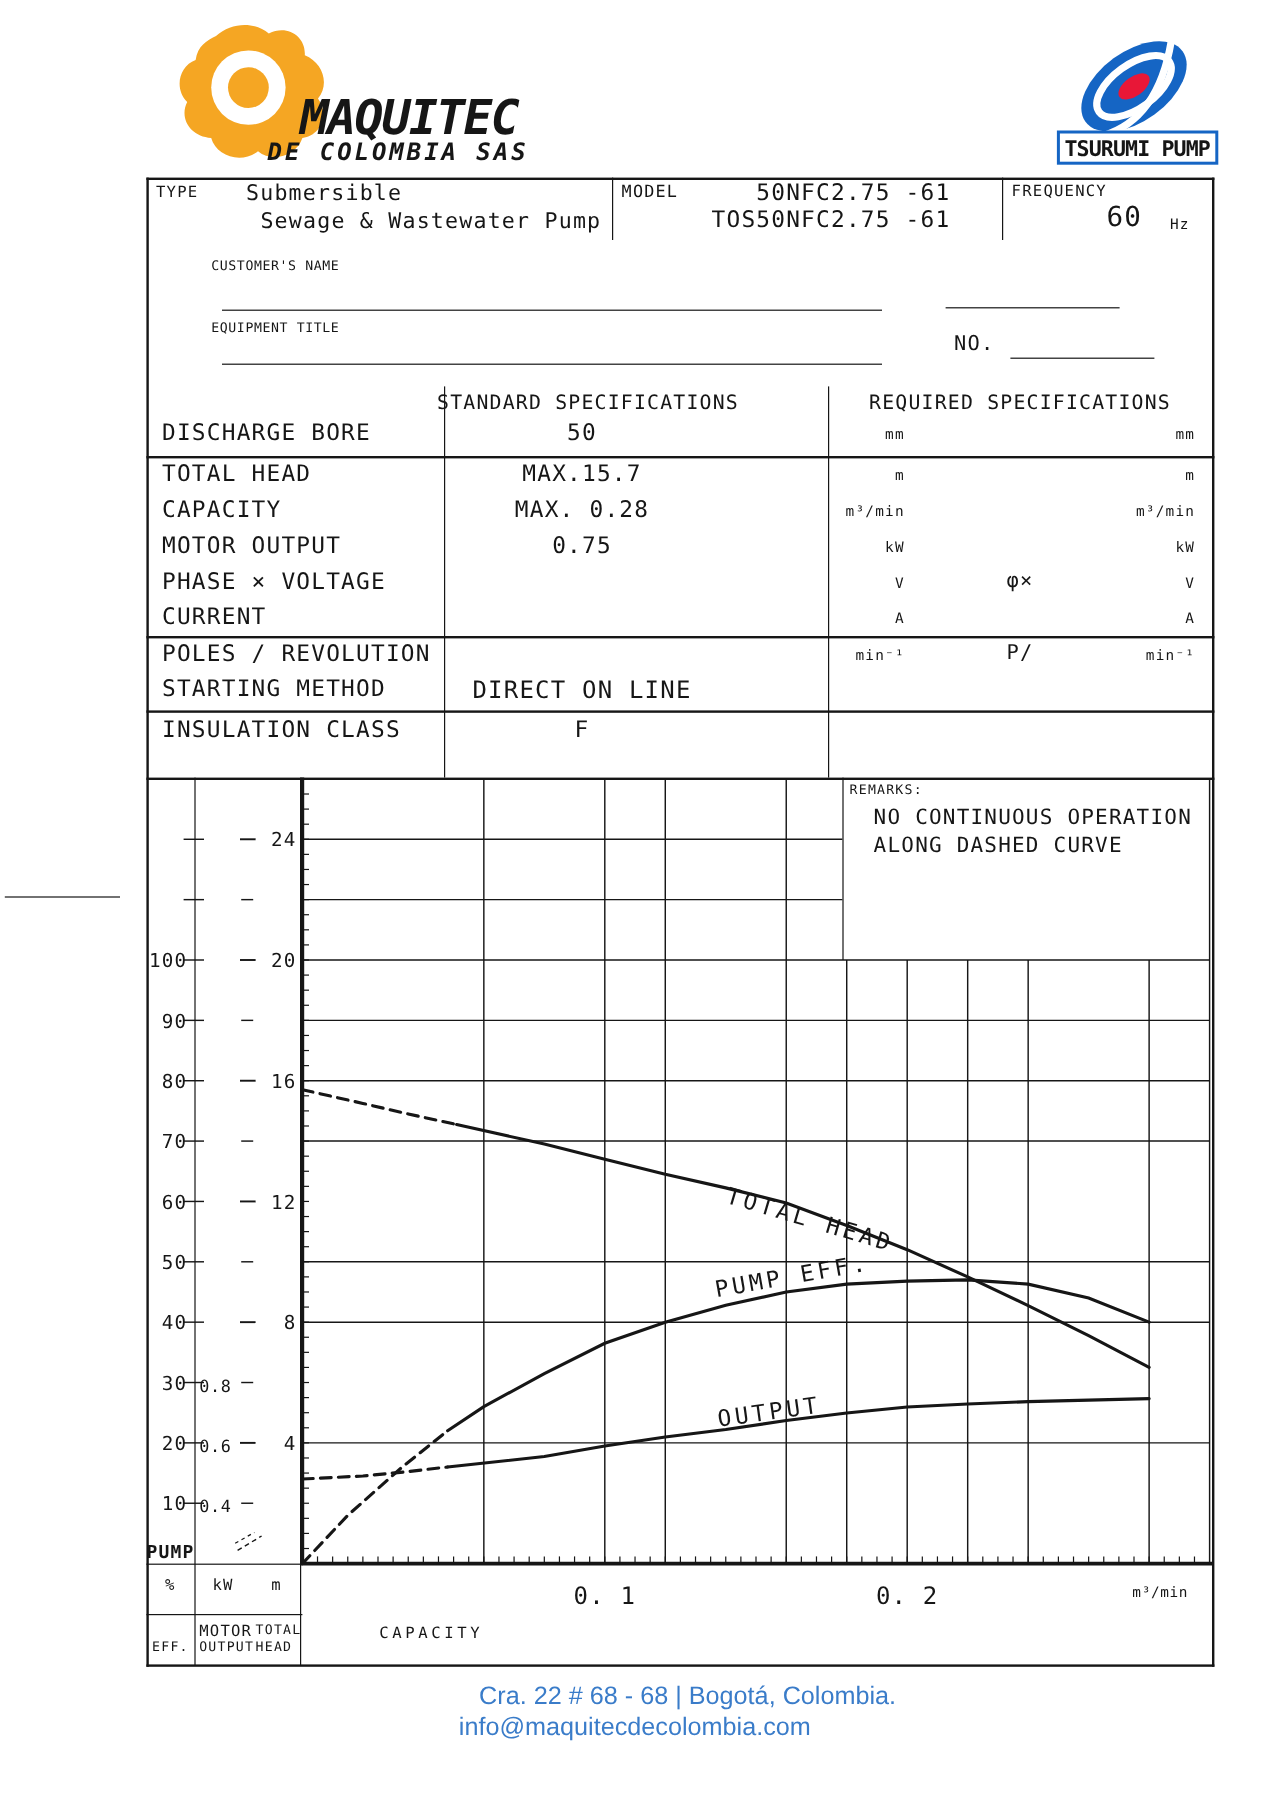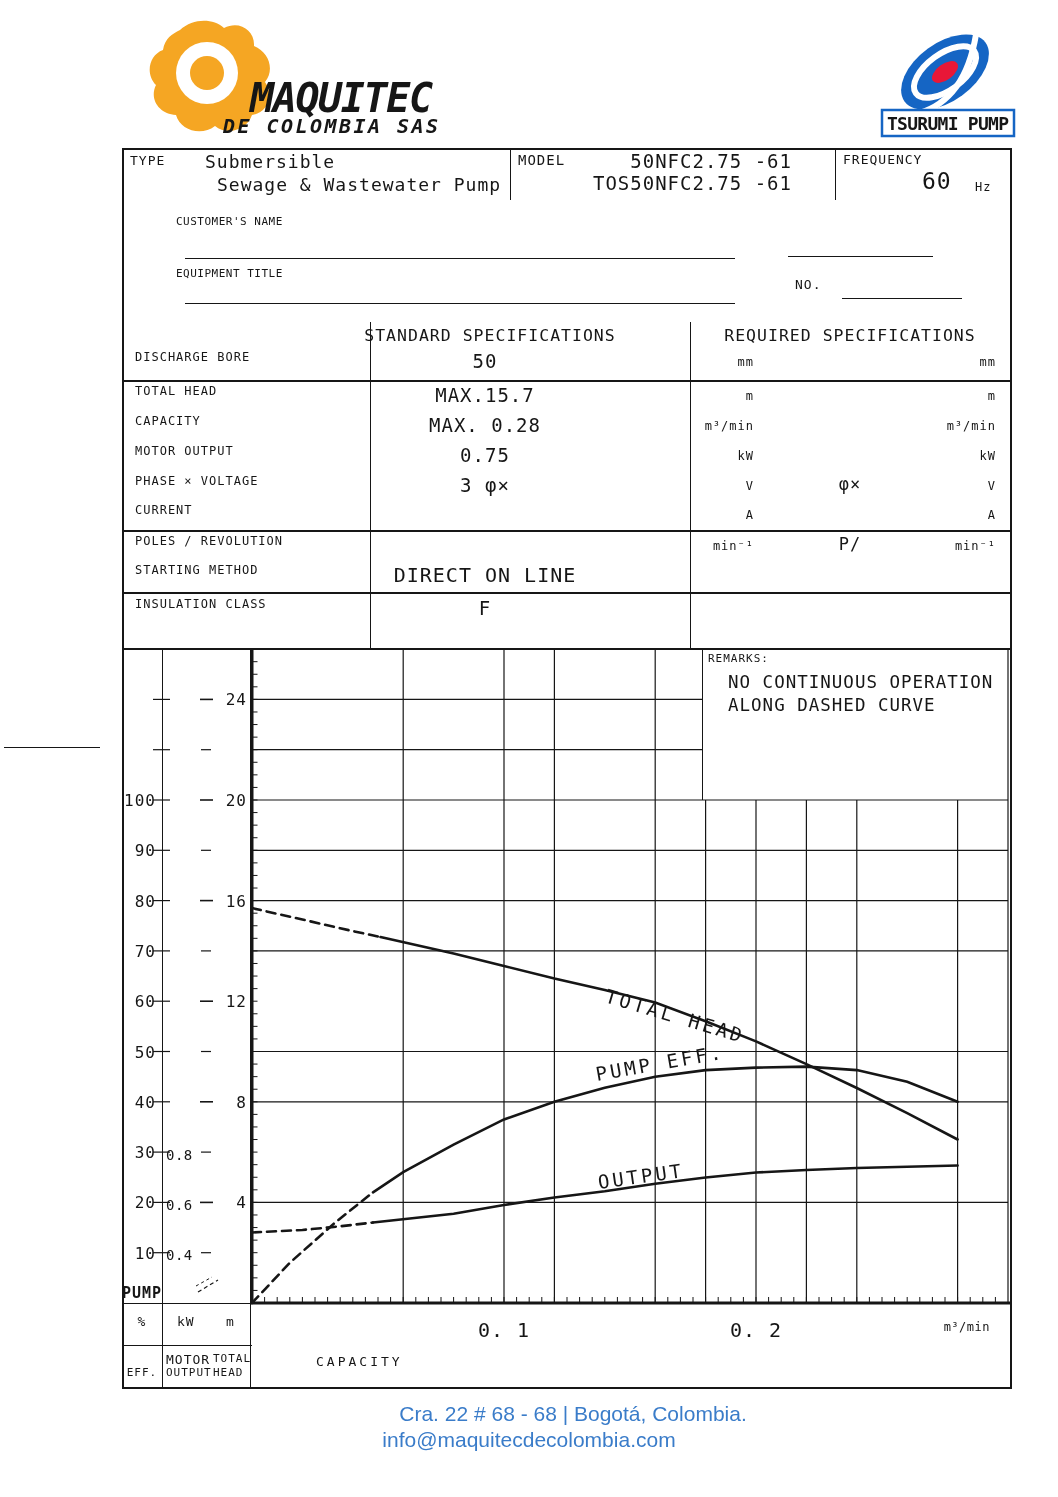--- a/index.html
+++ b/index.html
@@ -7,21 +7,21 @@
         font-family:"DejaVu Sans Mono","Liberation Mono",monospace;color:#161616;}
   .abs{position:absolute;}
   .hl{position:absolute;background:#161616;height:2px;}
   .vl{position:absolute;background:#161616;width:2px;}
   .thin{height:1px;}
   .vthin{width:1px;}
   .sten{font-family:"DejaVu Sans Mono","Liberation Mono",monospace;letter-spacing:1px;white-space:pre;}
   .sm{font-size:11px;letter-spacing:0.5px;}
   .ctr{text-align:center;}
   .rgt{text-align:right;}
-  .row-lab{position:absolute;left:13px;font-size:12px;letter-spacing:1px;}
+  .row-lab{position:absolute;left:13px;font-size:19px;letter-spacing:1px;}
   .row-std{position:absolute;left:218px;width:290px;text-align:center;font-size:19px;letter-spacing:1px;}
   .row-stdu{position:absolute;left:440px;width:192px;text-align:right;font-size:12px;top:5px;}
   .row-req{position:absolute;left:588px;width:280px;text-align:center;font-size:17px;}
   .row-requ{position:absolute;left:800px;width:74px;text-align:right;font-size:12px;top:5px;}
   .spec-row{position:absolute;left:122px;width:888px;height:26px;}
   .footer-txt{font-family:"Liberation Sans",sans-serif;color:#3a7cc9;font-size:21px;text-align:center;width:100%;}
   svg text{font-family:"DejaVu Sans Mono","Liberation Mono",monospace;fill:#161616;}
 </style>
 </head>
 <body>
@@ -74,21 +74,21 @@
   <div class="abs sten" style="left:843px;top:152px;font-size:13px;">FREQUENCY</div>
   <div class="abs sten" style="left:922px;top:168px;font-size:23px;">60</div>
   <div class="abs sten" style="left:975px;top:180px;font-size:12px;">Hz</div>
 
   <div class="abs sten sm" style="left:176px;top:215px;">CUSTOMER'S NAME</div>
   <div class="hl thin" style="left:185px;top:258px;width:550px;"></div>
   <div class="hl thin" style="left:788px;top:256px;width:145px;"></div>
 
   <div class="abs sten sm" style="left:176px;top:267px;">EQUIPMENT TITLE</div>
   <div class="hl thin" style="left:185px;top:303px;width:550px;"></div>
-  <div class="abs sten" style="left:795px;top:277px;font-size:13px;text-align:center;">NO.</div>
+  <div class="abs sten" style="left:795px;top:277px;font-size:17px;text-align:center;">NO.</div>
   <div class="hl thin" style="left:842px;top:298px;width:120px;"></div>
 
   <div class="vl vthin" style="left:370px;top:322px;height:326px;"></div>
   <div class="vl vthin" style="left:690px;top:322px;height:326px;"></div>
   <div class="hl" style="left:122px;top:380px;width:890px;"></div>
   <div class="hl" style="left:122px;top:530px;width:890px;"></div>
   <div class="hl" style="left:122px;top:592px;width:890px;"></div>
   <div class="hl" style="left:122px;top:648px;width:890px;"></div>
 
   <div class="abs sten ctr" style="left:340px;top:326px;width:300px;font-size:16.5px;">STANDARD SPECIFICATIONS</div>
@@ -117,21 +117,20 @@
   </div>
   <div class="spec-row" style="top:444px;">
     <span class="row-lab sten">MOTOR OUTPUT</span>
     <span class="row-std sten">0.75</span>
     <span class="row-stdu sten">kW</span>
     <span class="row-req sten"></span>
     <span class="row-requ sten">kW</span>
   </div>
   <div class="spec-row" style="top:474px;">
     <span class="row-lab sten">PHASE × VOLTAGE</span>
-    <span class="row-std sten">3 φ×</span>
     <span class="row-stdu sten">V</span>
     <span class="row-req sten">φ×</span>
     <span class="row-requ sten">V</span>
   </div>
   <div class="spec-row" style="top:503px;">
     <span class="row-lab sten">CURRENT</span>
     <span class="row-std sten"></span>
     <span class="row-stdu sten">A</span>
     <span class="row-req sten"></span>
     <span class="row-requ sten">A</span>

